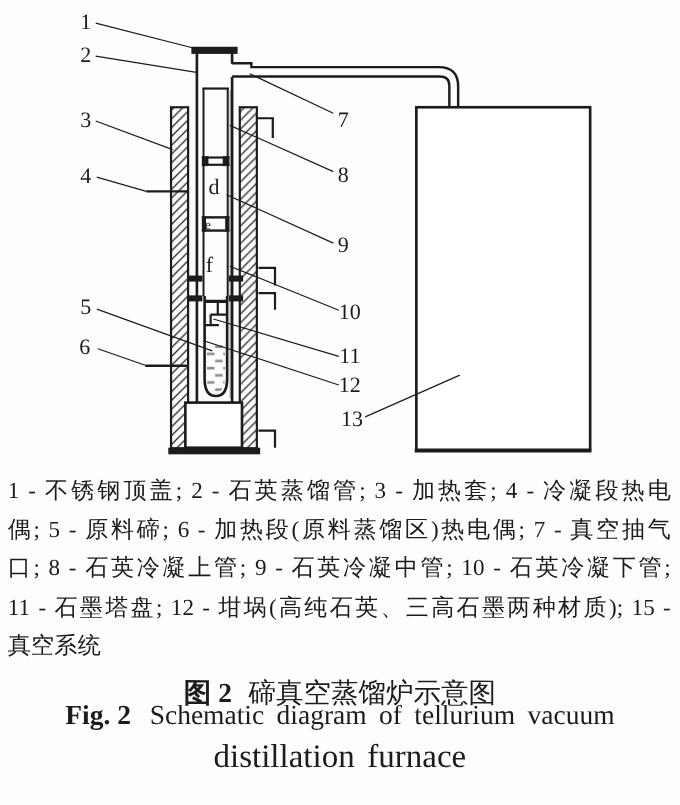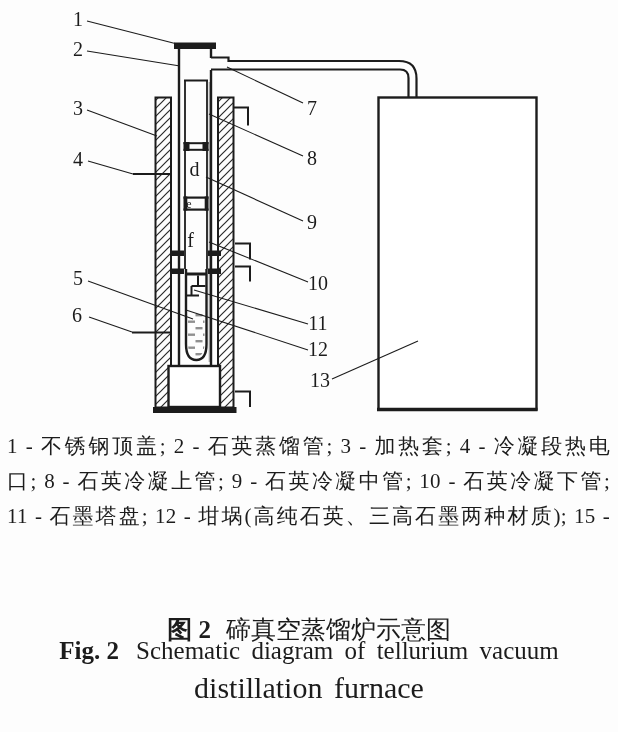--- a/index.html
+++ b/index.html
@@ -171,22 +171,24 @@
 
     <g text-anchor="middle">
       <text x="194.5" y="176" font-size="20">d</text>
       <text x="189" y="208" font-size="12">e</text>
       <text x="190.5" y="247" font-size="20">f</text>
     </g>
   </svg>
 
   <div class="legend">
     <div class="legend-line">1 - 不锈钢顶盖; 2 - 石英蒸馏管; 3 - 加热套; 4 - 冷凝段热电</div>
+    <div class="legend-line">偶; 5 - 原料碲; 6 - 加热段(原料蒸馏区)热电偶; 7 - 真空抽气</div>
     <div class="legend-line">口; 8 - 石英冷凝上管; 9 - 石英冷凝中管; 10 - 石英冷凝下管;</div>
     <div class="legend-line">11 - 石墨塔盘; 12 - 坩埚(高纯石英、三高石墨两种材质); 15 -</div>
+    <div class="legend-line last">真空系统</div>
   </div>
 
   <div class="cap cap-zh">
     <span class="figno">图 2</span><span>碲真空蒸馏炉示意图</span>
   </div>
 
   <div class="cap cap-en1">
     <span class="figno">Fig. 2</span><span>Schematic diagram of tellurium vacuum</span>
   </div>
   <div class="cap cap-en2">distillation furnace</div>

